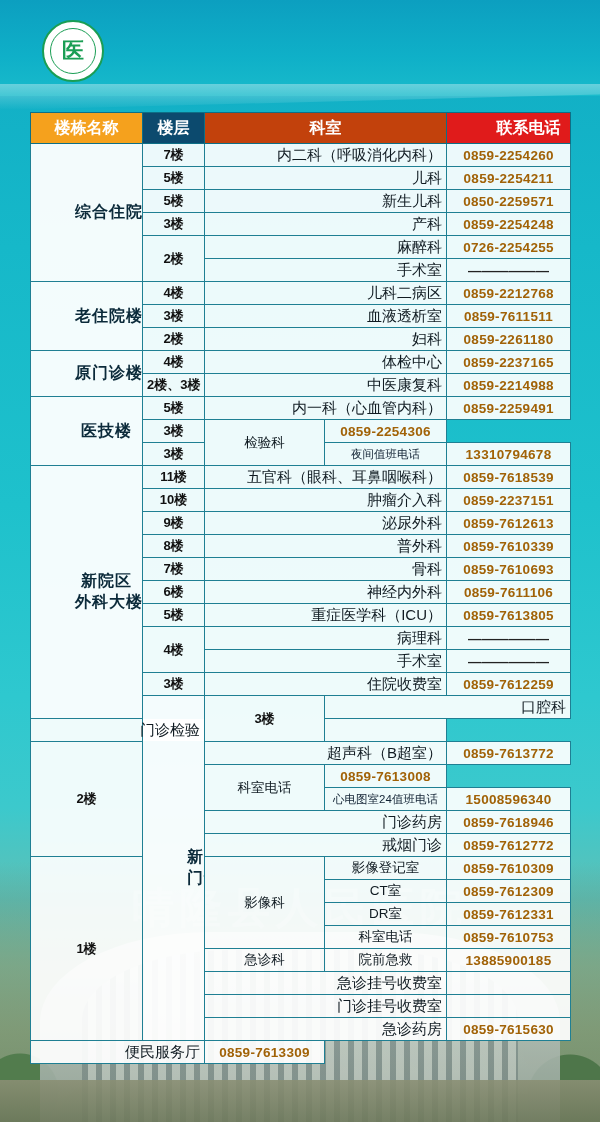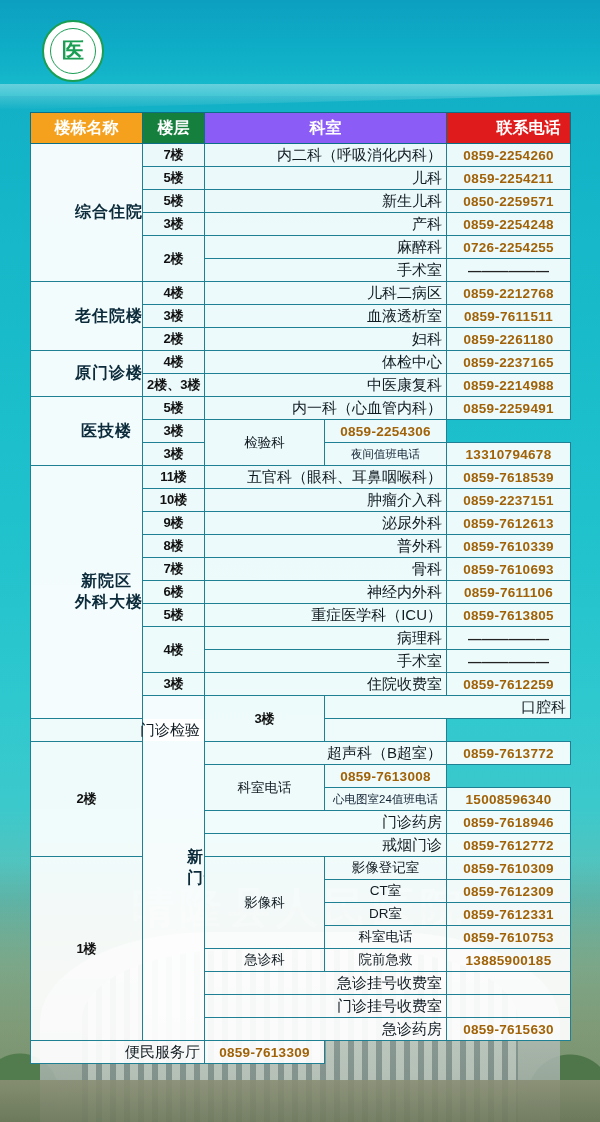--- a/index.html
+++ b/index.html
@@ -86,22 +86,22 @@
     border:1px solid #1f7f93;
     font-size:13px;color:#123;
     padding:0 4px;height:22px;
     background:rgba(255,255,255,.92);
     text-align:center;white-space:nowrap;overflow:hidden;
   }
   thead th{
     color:#ffffff;font-size:16px;font-weight:bold;height:30px;border-color:#0d6f86;
   }
   th.h-building{background:#f5a11d;}
-  th.h-floor{background:#15803d;}
-  th.h-dept{background:#8b5cf6;}
+  th.h-floor{background:#0c4a6e;}
+  th.h-dept{background:#c2410c;}
   th.h-phone{background:#e01b1b;padding-left:44px;}
   td.building{
     background:rgba(255,255,255,.95);
     font-size:16px;font-weight:bold;color:#0b2a3a;letter-spacing:1px;padding-left:44px;
   }
   td.floor{font-size:13px;font-weight:bold;color:#111;}
   td.dept{text-align:right;padding-left:23px;font-size:15px;color:#101b22;}
   td.dept-c{text-align:center;font-size:13.5px;color:#101b22;}
   td.phone{font-size:13.5px;font-weight:bold;color:#a16207;letter-spacing:.3px;}
   td.dash{letter-spacing:0px;color:#222;}

